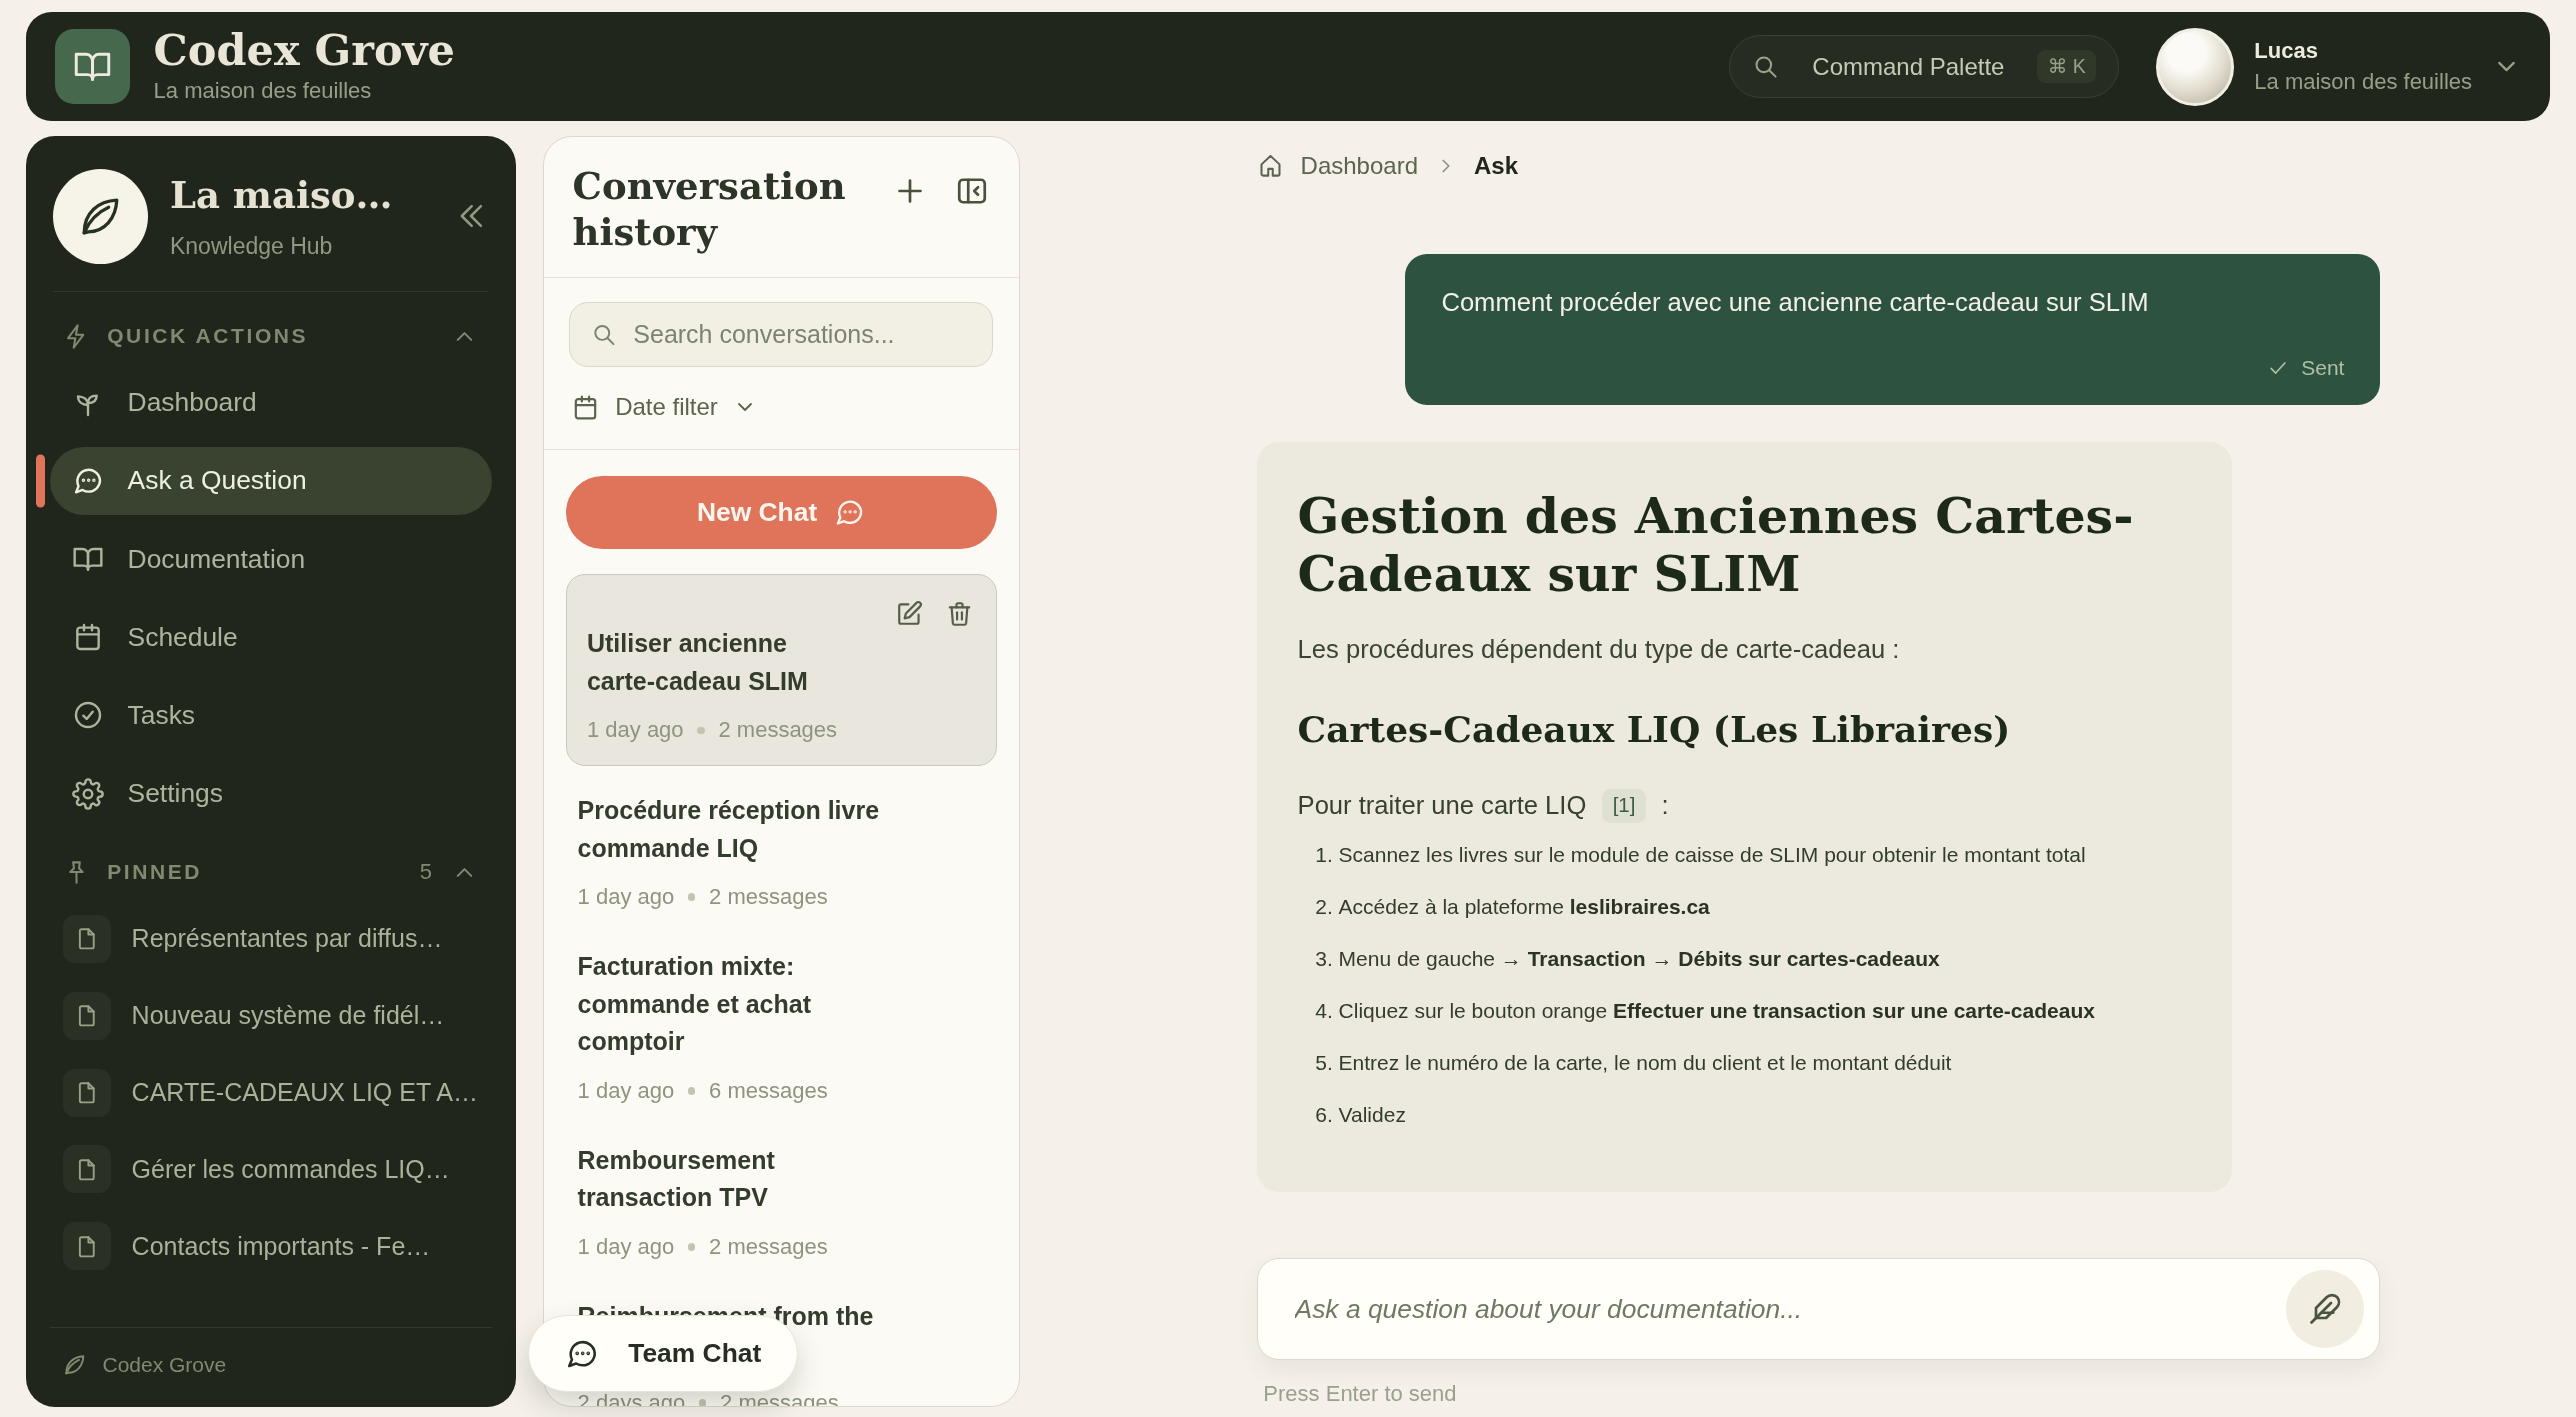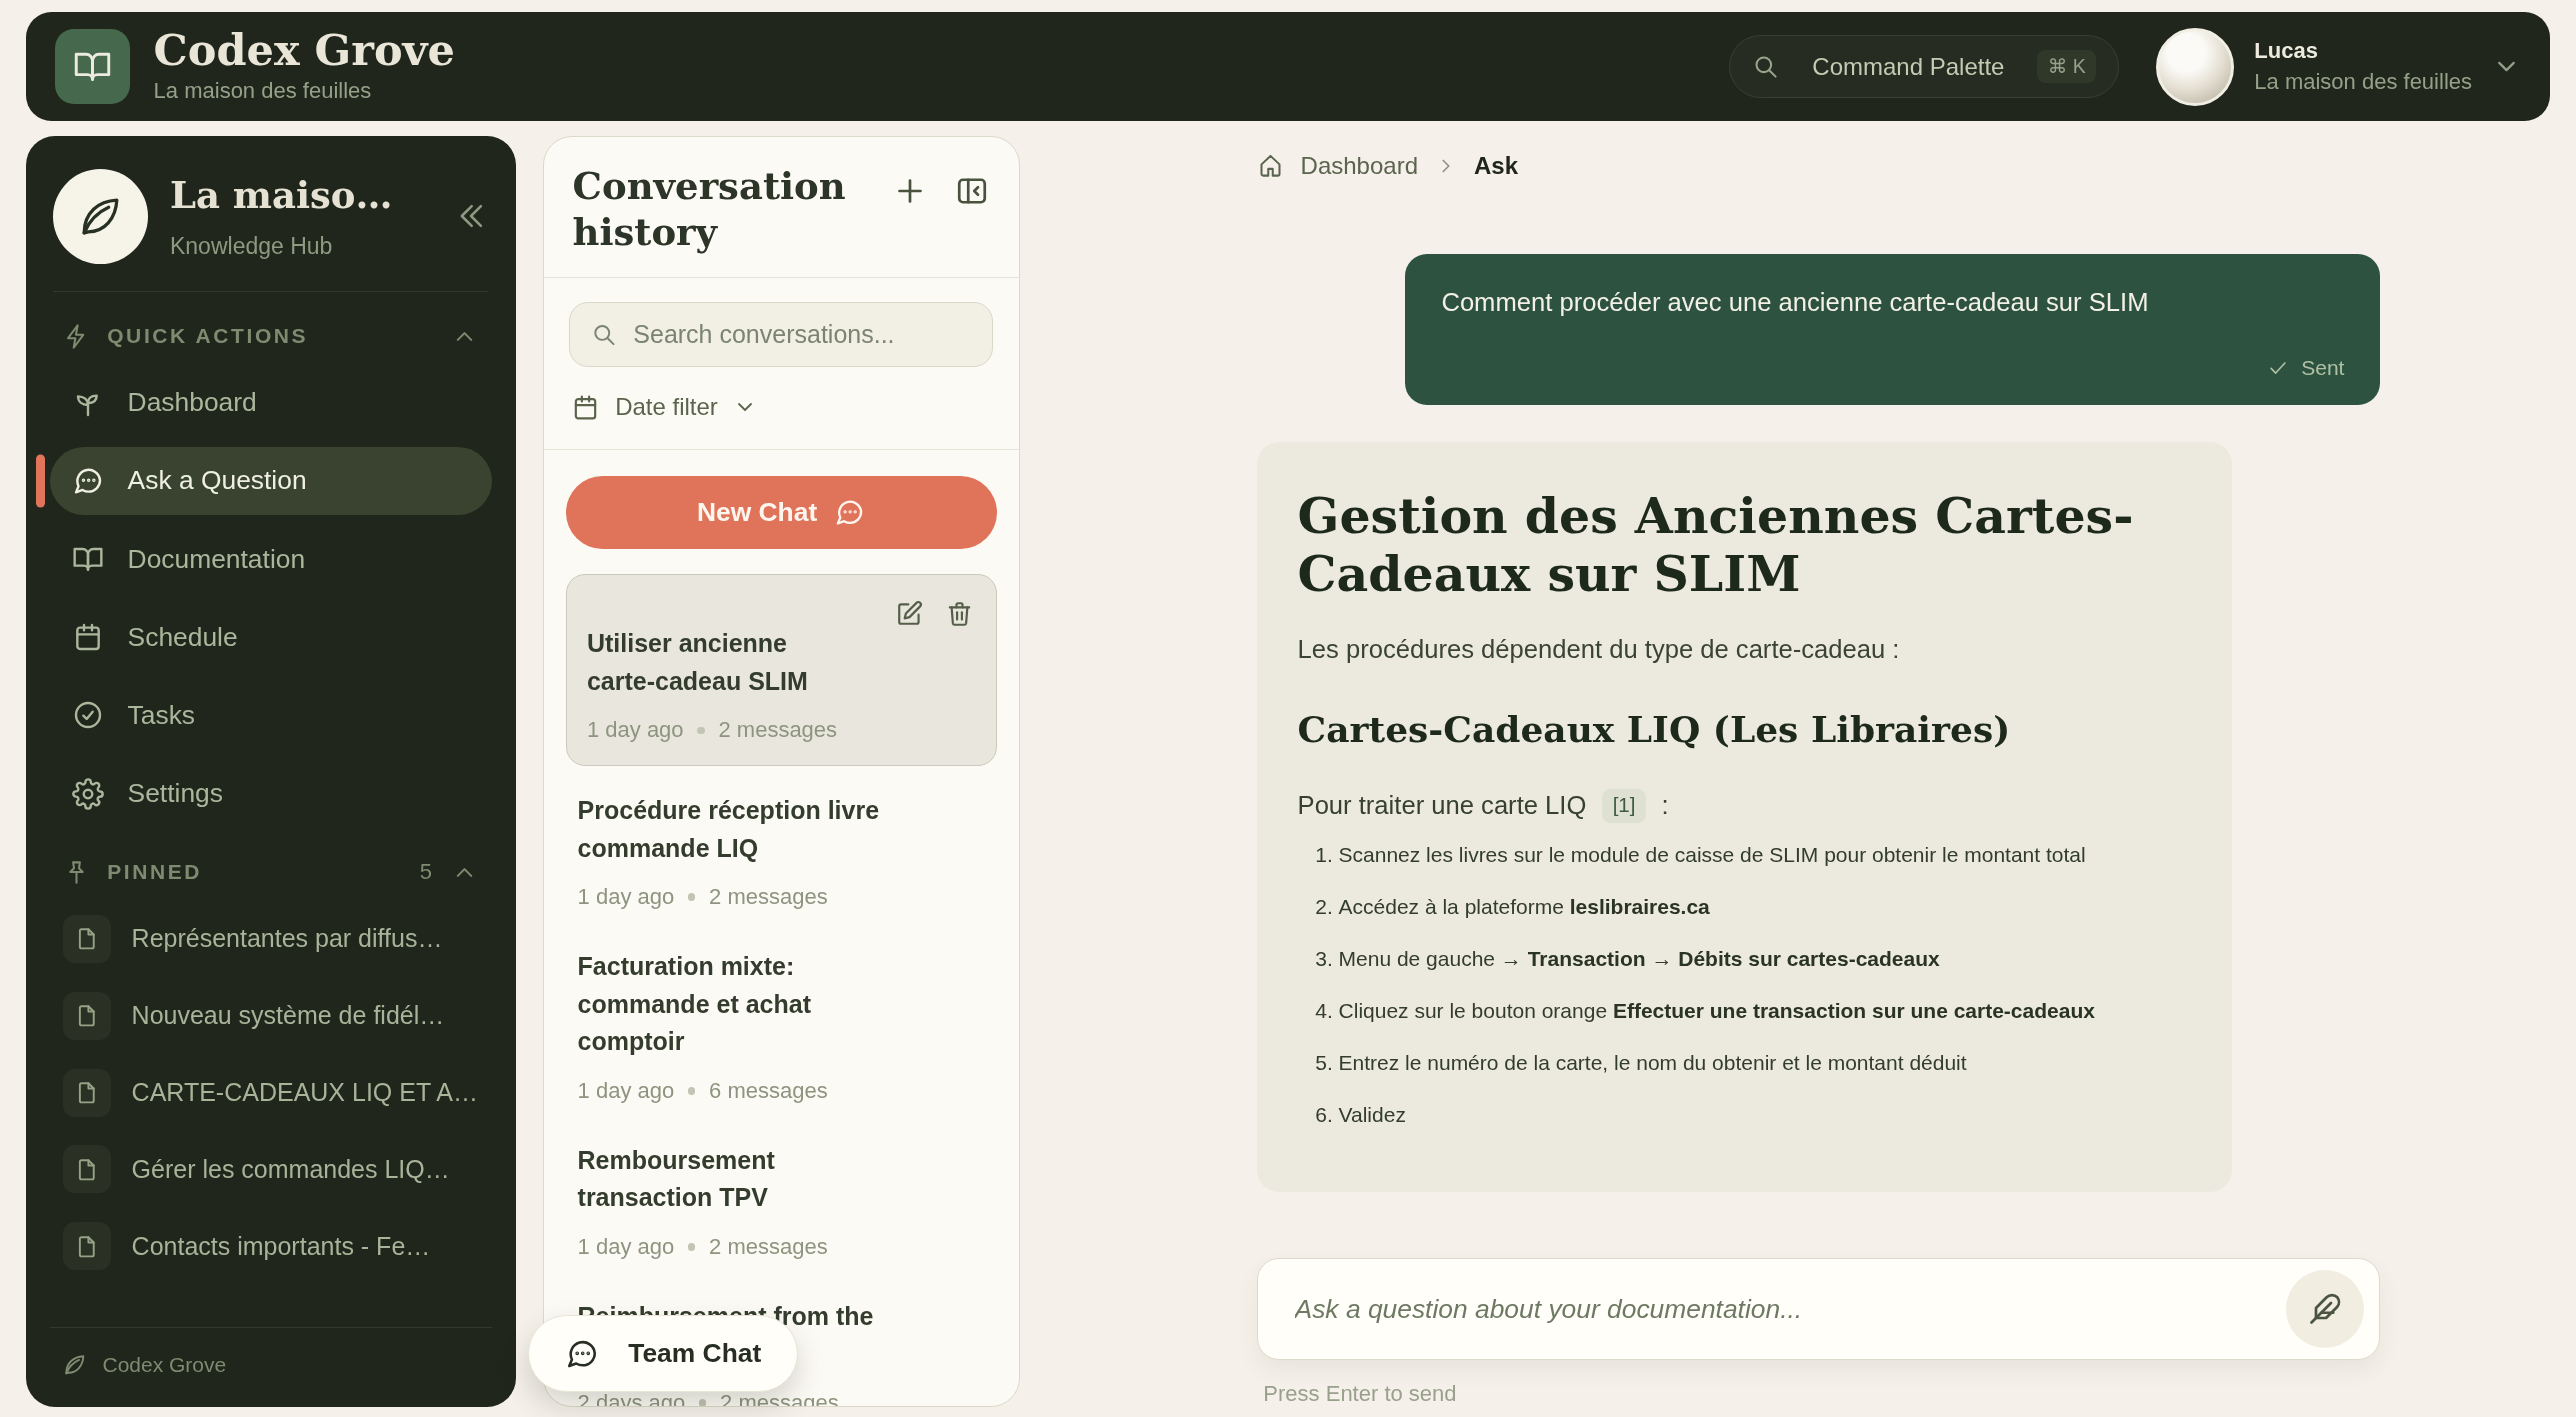--- a/index.html
+++ b/index.html
@@ -556,21 +556,21 @@
           <div class="lead">
             <span>Pour traiter une carte LIQ</span>
             <span class="cite">[1]</span>
             <span>:</span>
           </div>
           <ol class="steps">
             <li><span>Scannez les livres sur le module de caisse de SLIM pour obtenir le montant total</span></li>
             <li><span>Accédez à la plateforme </span><span class="b">leslibraires.ca</span></li>
             <li><span>Menu de gauche → </span><span class="b">Transaction</span><span> → </span><span class="b">Débits sur cartes-cadeaux</span></li>
             <li><span>Cliquez sur le bouton orange </span><span class="b">Effectuer une transaction sur une carte-cadeaux</span></li>
-            <li><span>Entrez le numéro de la carte, le nom du obtenir et le montant déduit</span></li>
+            <li><span>Entrez le numéro de la carte, le nom du client et le montant déduit</span></li>
             <li><span>Validez</span></li>
 
           </ol>
         </article>
       </div>
 
       <div class="composer">
         <input type="text" placeholder="Ask a question about your documentation..." style="">
         <button class="sendbtn">
           <svg class="ic" viewBox="0 0 42 42" width="36" height="36">

